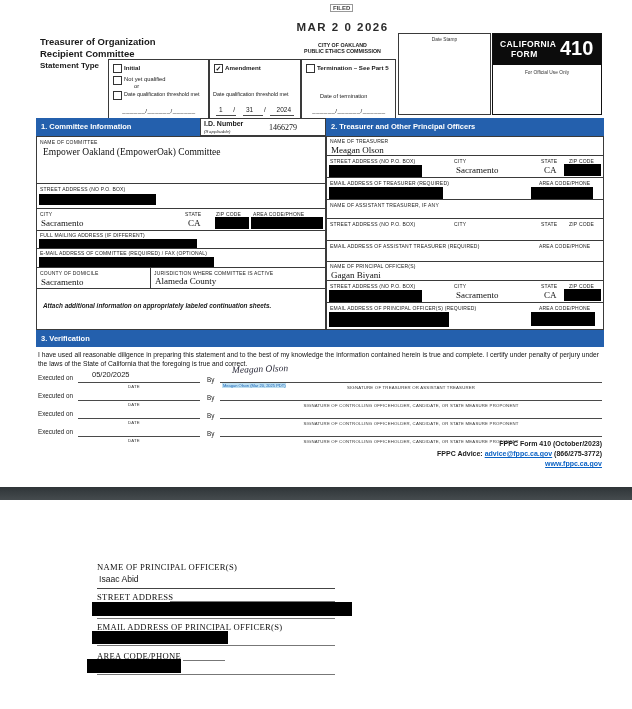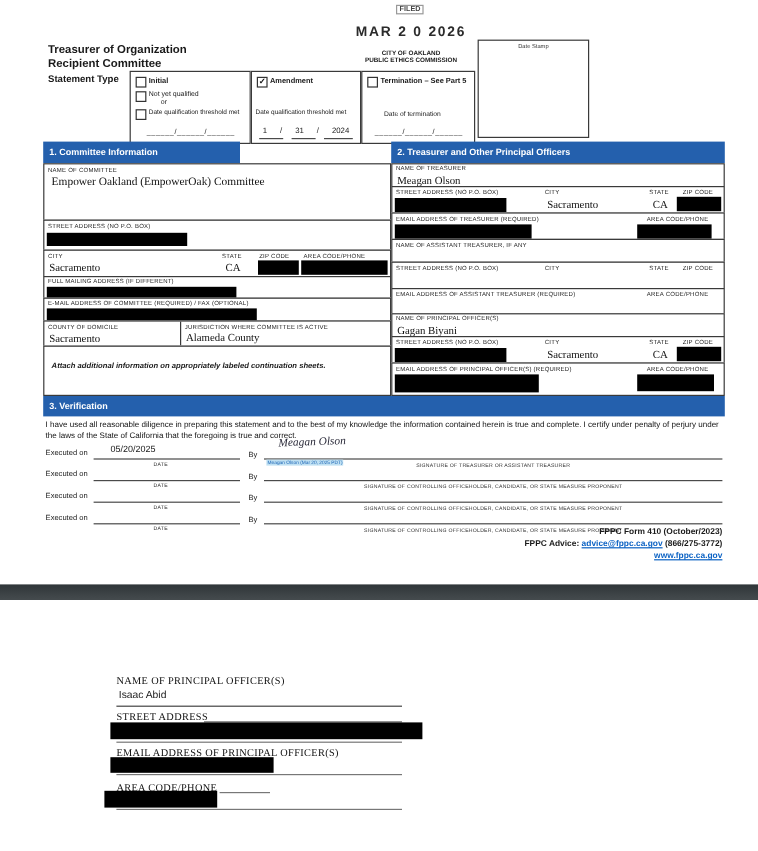--- a/index.html
+++ b/index.html
@@ -72,22 +72,35 @@
     <div class="box" style="left:265px;top:57px;width:95px;height:61px;">
       <div class="cb" style="left:4px;top:4px;"></div>
       <div class="a bold" style="left:15px;top:4px;font-size:6.2px;">Termination – See Part 5</div>
       <div class="a" style="left:18px;top:33px;font-size:5.6px;">Date of termination</div>
       <div class="a center" style="left:4px;top:48px;width:86px;font-size:6px;letter-spacing:.5px;">______/______/______</div>
     </div>
 
     <div class="box" style="left:362px;top:31px;width:93px;height:82px;">
       <div class="a center" style="left:0;top:3px;width:91px;font-size:4.8px;color:#333;">Date Stamp</div>
     </div>
+    <div class="box" style="left:456px;top:31px;width:110px;height:82px;border-color:#111;">
+      <div class="brandbox" style="left:0;top:0;width:108px;height:31px;">
+        <div class="a bold" style="left:7px;top:5px;font-size:8.5px;letter-spacing:.4px;">CALIFORNIA</div>
+        <div class="a bold" style="left:18px;top:15px;font-size:8.5px;letter-spacing:.4px;">FORM</div>
+        <div class="a bold" style="left:67px;top:3px;font-size:20px;">410</div>
+      </div>
+      <div class="a center" style="left:0;top:36px;width:108px;font-size:4.8px;color:#333;">For Official Use Only</div>
+    </div>
 
     <div class="bluebar" style="left:0;top:116px;width:164px;height:18px;">1.  Committee Information</div>
+    <div class="box" style="left:164px;top:116px;width:126px;height:18px;">
+      <div class="a bold" style="left:3px;top:1px;font-size:7px;">I.D. Number</div>
+      <div class="a ital" style="left:3px;top:10px;font-size:4.4px;">(If applicable)</div>
+      <div class="val" style="left:68px;top:4px;font-size:8px;">1466279</div>
+    </div>
     <div class="bluebar" style="left:290px;top:116px;width:278px;height:18px;">2.  Treasurer and Other Principal Officers</div>
 
     <div class="box" style="left:0;top:134px;width:290px;height:48px;">
       <div class="lbl" style="left:3px;top:2px;">NAME OF COMMITTEE</div>
       <div class="val" style="left:6px;top:10px;font-size:9.5px;">Empower Oakland (EmpowerOak) Committee</div>
     </div>
     <div class="box" style="left:0;top:181px;width:290px;height:26px;">
       <div class="lbl" style="left:3px;top:2px;">STREET ADDRESS (NO P.O. BOX)</div>
       <div class="redact" style="left:2px;top:10px;width:117px;height:11px;"></div>
     </div>

